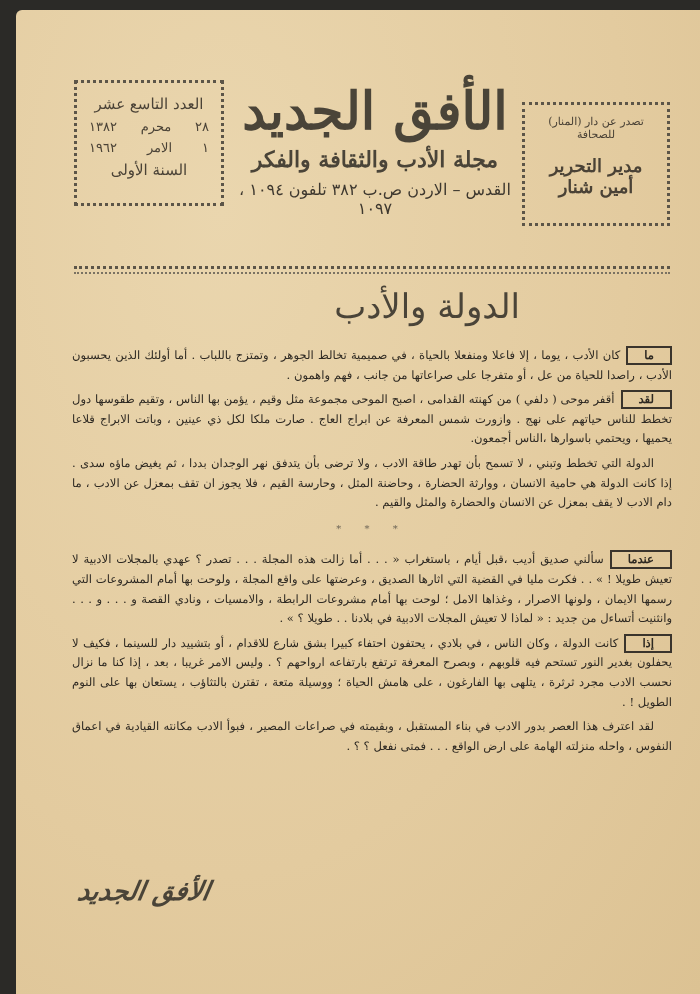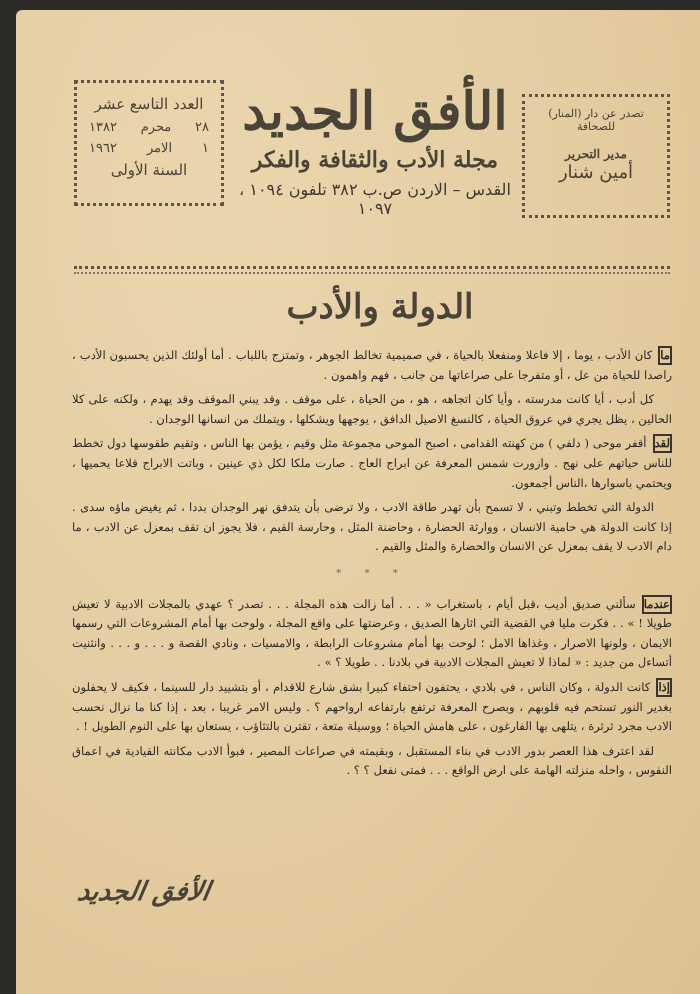--- a/index.html
+++ b/index.html
@@ -14,40 +14,40 @@
     border-top-left-radius:6px;
     color:#3a342c;
   }
   .box {
     position:absolute; border:3px dotted #5c5548; box-sizing:border-box;
     direction:rtl; text-align:center; color:#4a4236;
   }
   .issue-box { left:58px; top:70px; width:150px; height:126px; padding:8px 8px; font-size:13px; }
   .issue-box .row { display:flex; justify-content:space-between; margin:6px 4px; }
   .issue-box .t { font-size:15px; margin:4px 0; }
-  .editor-box { left:506px; top:84px; width:148px; height:124px; padding:10px 6px; font-size:11px; }
-  .editor-box .role { font-size:12px; margin-top:14px; font-weight:bold; }
-  .editor-box .name { font-size:18px; font-weight:normal; }
+  .editor-box { left:506px; top:92px; width:148px; height:124px; padding:10px 6px; font-size:11px; }
+  .editor-box .role { font-size:18px; margin-top:14px; font-weight:bold; }
+  .editor-box .name { font-size:18px; font-weight:bold; }
   .masthead { position:absolute; left:214px; top:68px; width:290px; direction:rtl; text-align:center; }
   .masthead .title { font-size:52px; font-weight:bold; color:#4a4438; letter-spacing:1px; line-height:66px; }
   .masthead .subtitle { font-size:22px; font-weight:bold; color:#4a4438; margin-top:2px; }
   .masthead .address { font-size:16px; margin-top:8px; color:#3e382f; }
   .rule { position:absolute; left:58px; top:256px; width:596px; border-top:3px dotted #5c5548; }
   .rule2 { position:absolute; left:58px; top:262px; width:596px; border-top:2px dotted #7a7262; }
   .article-title {
-    position:absolute; left:224px; top:276px; width:280px; text-align:center; direction:rtl;
-    font-size:34px; font-weight:bold; color:#4a4438;
+    position:absolute; left:224px; top:276px; width:280px; direction:rtl;
+    font-size:34px; font-weight:normal; color:#4a4438;
   }
   .body {
     position:absolute; left:56px; top:336px; width:600px; direction:rtl; text-align:justify;
     font-size:11.6px; line-height:19.6px; color:#2e2922;
   }
   .body p { margin:0 0 5px 0; }
   .body .indent { text-indent:18px; }
-  .lead { display:inline-block; border:2px solid #3a342c; padding:0 0; margin-left:6px; line-height:15px; font-weight:bold; }
+  .lead { display:inline-block; border:2px solid #3a342c; padding:0 16px; margin-left:6px; line-height:15px; font-weight:bold; }
   .stars { text-align:center; letter-spacing:10px; color:#6a6254; margin:6px 0 12px 0; font-size:10px; }
   .signature {
     position:absolute; left:62px; top:866px; direction:rtl; font-size:26px; font-weight:bold;
     color:#4a4438; font-style:italic; transform:skewX(-10deg);
   }
 </style>
 </head>
 <body>
 
 <div class="page">
@@ -79,21 +79,20 @@
     <div class="name">أمين شنار</div>
   </div>
 
   <div class="rule"></div>
   <div class="rule2"></div>
 
   <div class="article-title">الدولة والأدب</div>
 
   <div class="body">
     <p><span class="lead">ما</span><span>كان الأدب ، يوما ، إلا فاعلا ومنفعلا بالحياة ، في صميمية تخالط الجوهر ، وتمتزج باللباب . أما أولئك الذين يحسبون الأدب ، راصدا للحياة من عل ، أو متفرجا على صراعاتها من جانب ، فهم واهمون .</span></p>
-    <p class="indent">كل أدب ، أيا كانت مدرسته ، وأيا كان اتجاهه ، هو ، من الحياة ، على موقف . وقد يبني الموقف وقد يهدم ، ولكنه على كلا الحالين ، يظل يجري في عروق الحياة ، كالنسغ الاصيل الدافق ، يوجهها ويشكلها ، ويتملك من انسانها الوجدان .</p>
     <p><span class="lead">لقد</span><span>أقفر موحى ( دلفي ) من كهنته القدامى ، اصبح الموحى مجموعة مثل وقيم ، يؤمن بها الناس ، وتقيم طقوسها دول تخطط للناس حياتهم على نهج . وازورت شمس المعرفة عن ابراج العاج . صارت ملكا لكل ذي عينين ، وباتت الابراج قلاعا يحميها ، ويحتمي باسوارها ،الناس أجمعون.</span></p>
     <p class="indent">الدولة التي تخطط وتبني ، لا تسمح بأن تهدر طاقة الادب ، ولا ترضى بأن يتدفق نهر الوجدان بددا ، ثم يغيض ماؤه سدى . إذا كانت الدولة هي حامية الانسان ، ووارثة الحضارة ، وحاضنة المثل ، وحارسة القيم ، فلا يجوز ان تقف بمعزل عن الادب ، ما دام الادب لا يقف بمعزل عن الانسان والحضارة والمثل والقيم .</p>
     <div class="stars">* * *</div>
     <p><span class="lead">عندما</span><span>سألني صديق أديب ،قبل أيام ، باستغراب « . . . أما زالت هذه المجلة . . . تصدر ؟ عهدي بالمجلات الادبية لا تعيش طويلا ! » . . فكرت مليا في القضية التي اثارها الصديق ، وعرضتها على واقع المجلة ، ولوحت بها أمام المشروعات التي رسمها الايمان ، ولونها الاصرار ، وغذاها الامل ؛ لوحت بها أمام مشروعات الرابطة ، والامسيات ، ونادي القصة و . . . و . . . وانثنيت أتساءل من جديد : « لماذا لا تعيش المجلات الادبية في بلادنا . . طويلا ؟ » .</span></p>
     <p><span class="lead">إذا</span><span>كانت الدولة ، وكان الناس ، في بلادي ، يحتفون احتفاء كبيرا بشق شارع للاقدام ، أو بتشييد دار للسينما ، فكيف لا يحفلون بغدير النور تستحم فيه قلوبهم ، وبصرح المعرفة ترتفع بارتفاعه ارواحهم ؟ . وليس الامر غريبا ، بعد ، إذا كنا ما نزال نحسب الادب مجرد ثرثرة ، يتلهى بها الفارغون ، على هامش الحياة ؛ ووسيلة متعة ، تقترن بالتثاؤب ، يستعان بها على النوم الطويل ! .</span></p>
     <p class="indent">لقد اعترف هذا العصر بدور الادب في بناء المستقبل ، وبقيمته في صراعات المصير ، فبوأ الادب مكانته القيادية في اعماق النفوس ، واحله منزلته الهامة على ارض الواقع . . . فمتى نفعل ؟ ؟ .</p>
   </div>
 
   <div class="signature">الأفق الجديد</div>
 </div>

